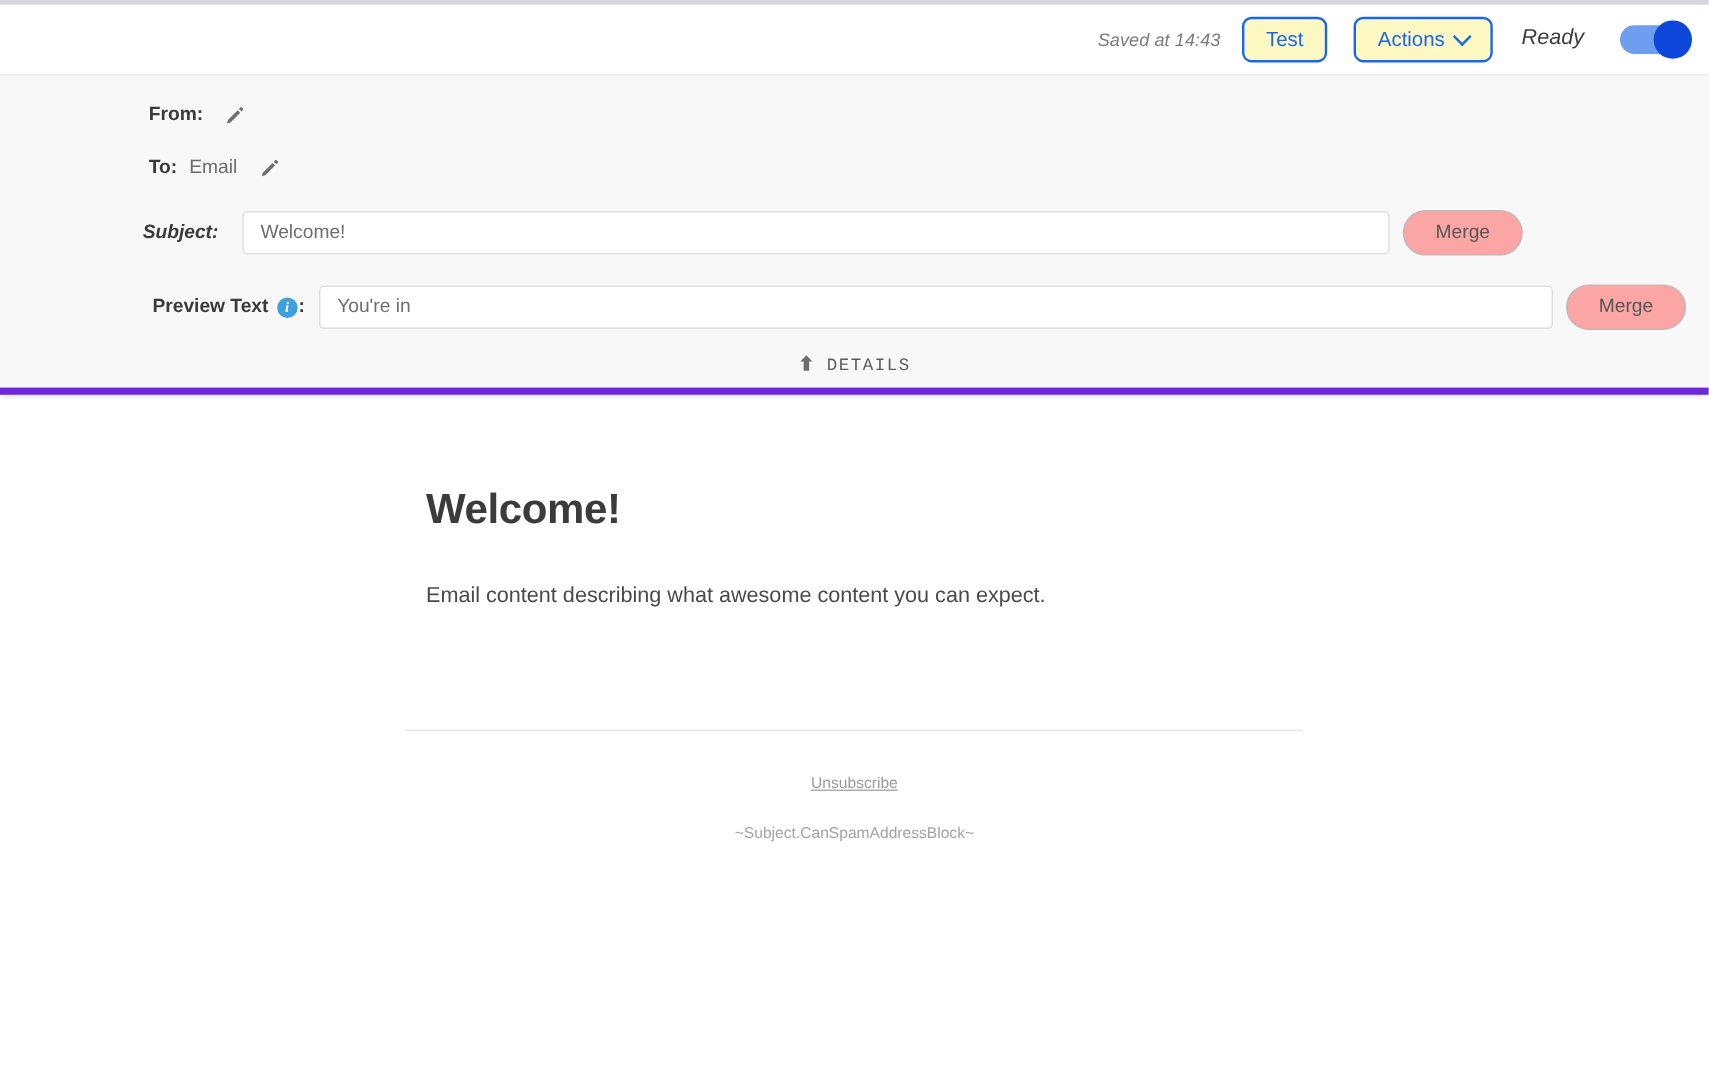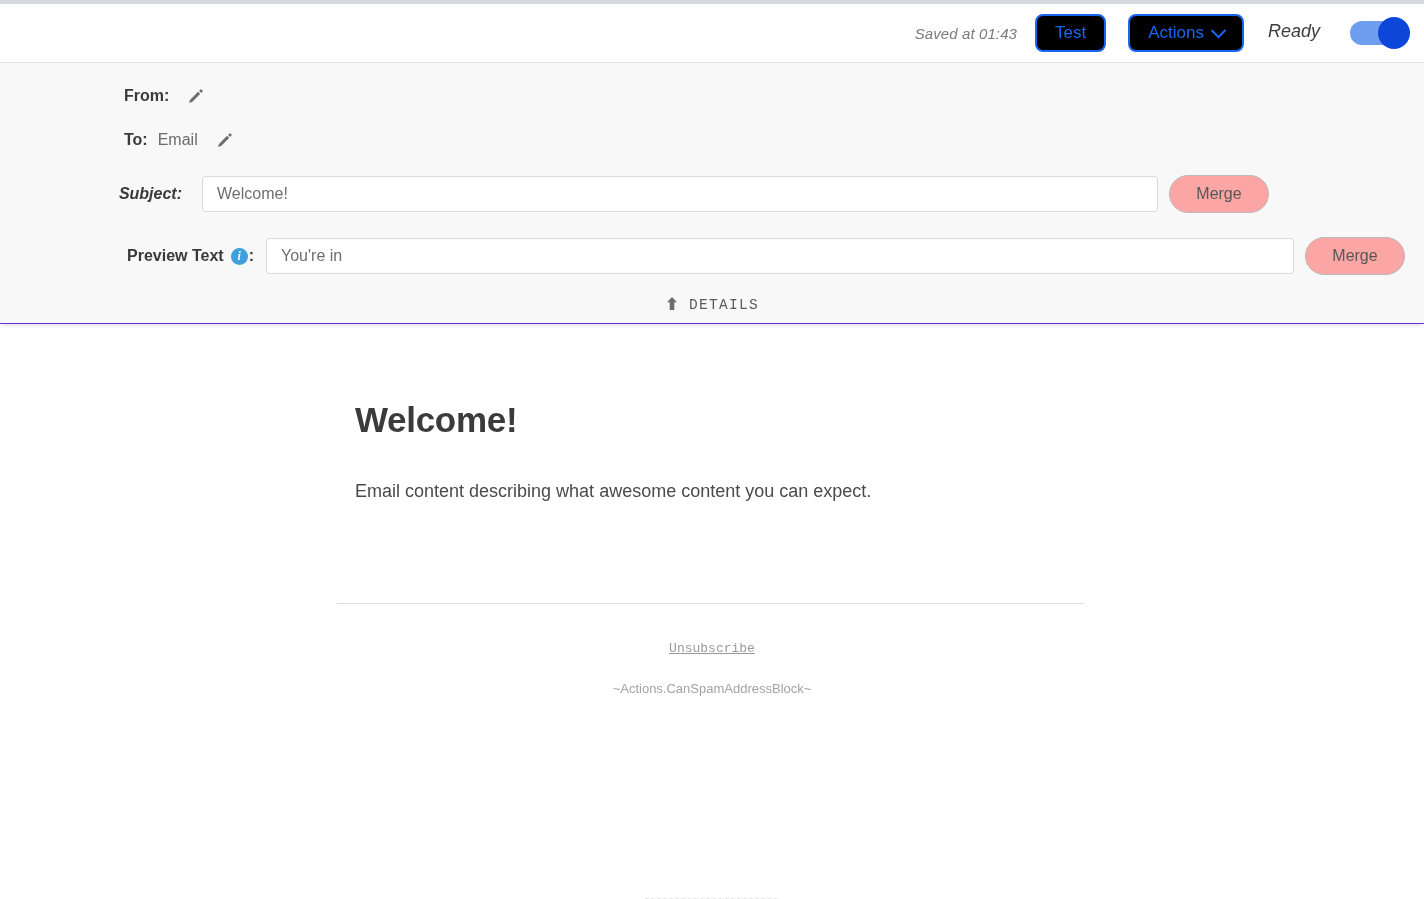--- a/index.html
+++ b/index.html
@@ -36,21 +36,21 @@
   .saved-label {
     font-style: italic;
     font-size: 15px;
     color: #7b7b7b;
     margin-right: 18px;
     letter-spacing: 0.1px;
   }
   .btn-outline {
     border: 2px solid #1967f0;
     color: #1967f0;
-    background: #000000;
+    background: #fef9c3;
     border-radius: 8px;
     font-size: 17px;
     height: 38px;
     padding: 0 18px;
     display: inline-flex;
     align-items: center;
     justify-content: center;
     cursor: pointer;
     font-family: "Liberation Sans", sans-serif;
     box-sizing: border-box;
@@ -92,21 +92,21 @@
     height: 32px;
     border-radius: 50%;
     background: #0d47d9;
     top: -4px;
     right: -2px;
   }
 
   
   .details-panel {
     background: #f8f8f8;
-    border-bottom: 1px solid #6d28d9;
+    border-bottom: 6px solid #6d28d9;
     box-shadow: 0 3px 5px -2px rgba(0,0,0,0.16);
     padding-top: 12px;
     position: relative;
     z-index: 3;
   }
   .row {
     display: flex;
     align-items: center;
     padding-left: 124px;
     box-sizing: border-box;
@@ -251,21 +251,20 @@
   }
   .email-divider {
     height: 1px;
     background: #dedede;
     margin: 101px 0 0 0;
     width: 748px;
   }
   .email-foot-link {
     text-align: center;
     margin-top: 35px;
-    font-family: Liberation Mono, monospace;
   }
   .email-foot-link a {
     font-size: 13px;
     color: #9a9a9a;
     text-decoration: underline;
   }
   .email-foot-addr {
     text-align: center;
     margin-top: 24px;
     font-size: 13px;
@@ -280,21 +279,21 @@
     color: #d6d6d6;
     letter-spacing: 0.3px;
   }
 </style>
 </head>
 <body>
 
 <div class="top-strip"></div>
 
 <div class="toolbar">
-  <span class="saved-label">Saved at 01:43</span>
+  <span class="saved-label">Saved at 14:43</span>
 
   <button class="btn-outline btn-test">Test</button>
 
   <button class="btn-outline btn-actions">
     <span>Actions</span>
     <span class="chev"></span>
   </button>
 
   <div class="ready-wrap">
     <span class="ready-label">Ready</span>
@@ -356,16 +355,16 @@
 </div>
 
 <div class="email-area">
   <div class="email-inner">
     <h1 class="email-h1">Welcome!</h1>
     <p class="email-p">Email content describing what awesome content you can expect.</p>
     <div class="email-divider"></div>
     <div class="email-foot-link">
       <a href="#">Unsubscribe</a>
     </div>
-    <div class="email-foot-addr">~Actions.CanSpamAddressBlock~</div>
+    <div class="email-foot-addr">~Subject.CanSpamAddressBlock~</div>
   </div>
   <div class="email-bottom-code">~~~~~~~~~~~~~~~~~~~~~~</div>
 </div>
 
 </body></html>

